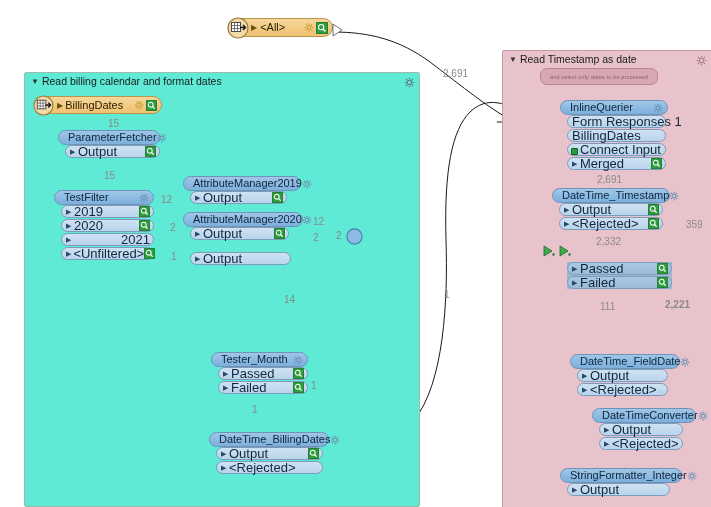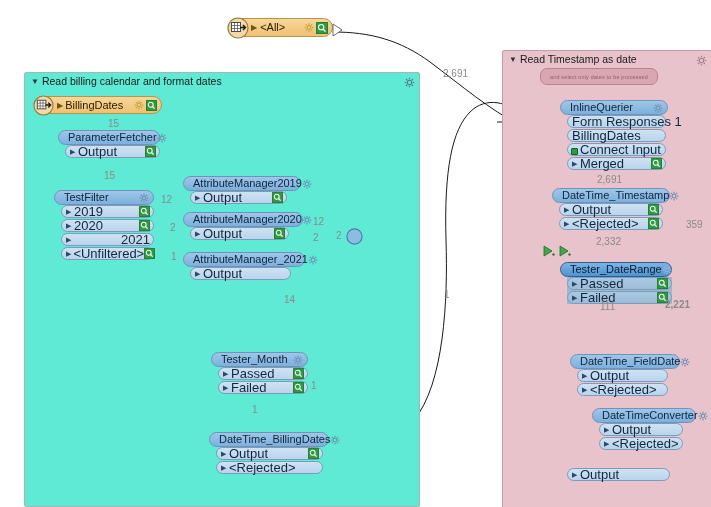--- a/index.html
+++ b/index.html
@@ -318,29 +318,20 @@
         <svg class="badge" viewBox="0 0 14 14">
           <rect x="0" y="0" width="14" height="14" rx="2" fill="#2f9b3f" stroke="#0f5c1c"></rect>
           <circle cx="6" cy="6" r="3.1" fill="none" stroke="#fff" stroke-width="1.3"></circle>
           <path d="M8.3 8.3L11 11" stroke="#fff" stroke-width="1.6"></path>
         </svg>
       </div>
     </div>
   </div>
 
   <div class="node" style="left:183px;top:252px;width:122px;">
-    <div class="node-head">
-      <span class="title">AttributeManager_2021</span>
-      <svg class="gear" viewBox="0 0 16 16">
-        <circle cx="8" cy="8" r="3" fill="none" stroke="#6e93b5" stroke-width="1.8"></circle>
-        <g stroke="#6e93b5" stroke-width="2">
-          <path d="M8 1v2.4M8 12.6V15M1 8h2.4M12.6 8H15M3 3l1.7 1.7M11.3 11.3L13 13M13 3l-1.7 1.7M4.7 11.3L3 13"></path>
-        </g>
-      </svg>
-    </div>
     <div class="ports-wrap">
       <div class="port" style="width:101px;">
         <span class="tri">▶</span>
         <span class="pl">Output</span>
       </div>
     </div>
   </div>
 
   <div class="node" style="left:211px;top:352px;width:97px;">
     <div class="node-head">
@@ -476,29 +467,20 @@
       <path d="M1,1 L9,6 L1,11 z" fill="#3faa4c" stroke="#1d6b28" stroke-width=".8"></path>
       <circle cx="10.5" cy="9.5" r="1.2" fill="#2a7a33"></circle>
     </svg>
     <svg width="13" height="12" viewBox="0 0 13 12">
       <path d="M1,1 L9,6 L1,11 z" fill="#3faa4c" stroke="#1d6b28" stroke-width=".8"></path>
       <circle cx="10.5" cy="9.5" r="1.2" fill="#2a7a33"></circle>
     </svg>
   </div>
 
   <div class="node selected" style="left:560px;top:262px;width:112px;">
-    <div class="node-head">
-      <span class="title" style="color:#0b1c2e;">Tester_DateRange</span>
-      <svg class="gear" viewBox="0 0 16 16">
-        <circle cx="8" cy="8" r="3" fill="none" stroke="#8fb8dc" stroke-width="1.8"></circle>
-        <g stroke="#8fb8dc" stroke-width="2">
-          <path d="M8 1v2.4M8 12.6V15M1 8h2.4M12.6 8H15M3 3l1.7 1.7M11.3 11.3L13 13M13 3l-1.7 1.7M4.7 11.3L3 13"></path>
-        </g>
-      </svg>
-    </div>
     <div class="ports-wrap">
       <div class="port" style="width:105px;">
         <span class="tri">▶</span>
         <span class="pl">Passed</span>
         <svg class="badge" viewBox="0 0 14 14">
           <rect x="0" y="0" width="14" height="14" rx="2" fill="#2f9b3f" stroke="#0f5c1c"></rect>
           <circle cx="6" cy="6" r="3.1" fill="none" stroke="#fff" stroke-width="1.3"></circle>
           <path d="M8.3 8.3L11 11" stroke="#fff" stroke-width="1.6"></path>
         </svg>
       </div>
@@ -552,20 +534,29 @@
         <span class="pl">Output</span>
       </div>
       <div class="port" style="width:84px;">
         <span class="tri">▶</span>
         <span class="pl">&lt;Rejected&gt;</span>
       </div>
     </div>
   </div>
 
   <div class="node" style="left:560px;top:468px;width:122px;">
+    <div class="node-head">
+      <span class="title">StringFormatter_Integer</span>
+      <svg class="gear" viewBox="0 0 16 16">
+        <circle cx="8" cy="8" r="3" fill="none" stroke="#6e93b5" stroke-width="1.8"></circle>
+        <g stroke="#6e93b5" stroke-width="2">
+          <path d="M8 1v2.4M8 12.6V15M1 8h2.4M12.6 8H15M3 3l1.7 1.7M11.3 11.3L13 13M13 3l-1.7 1.7M4.7 11.3L3 13"></path>
+        </g>
+      </svg>
+    </div>
     <div class="ports-wrap">
       <div class="port" style="width:103px;">
         <span class="tri">▶</span>
         <span class="pl">Output</span>
       </div>
     </div>
   </div>
 
   <div class="edge-label" style="left:443px;top:68px;">2,691</div>
   <div class="edge-label" style="left:108px;top:118px;">15</div>

